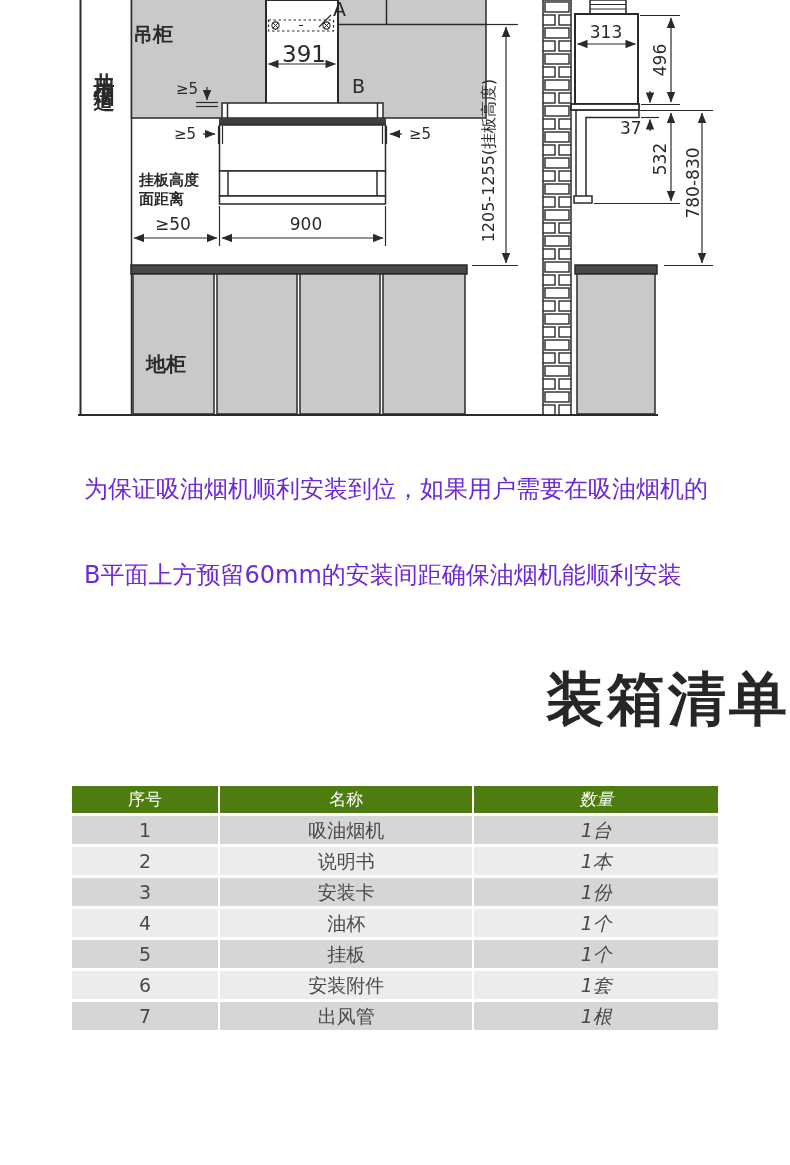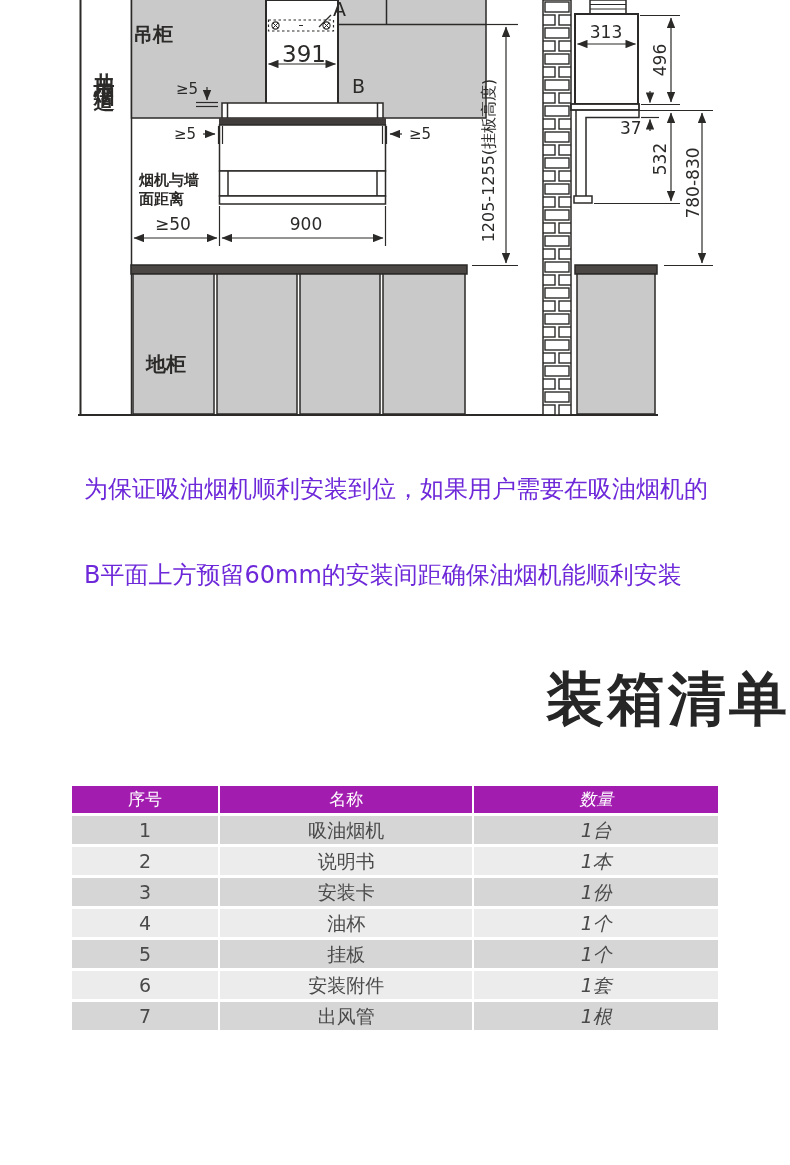--- a/index.html
+++ b/index.html
@@ -26,21 +26,21 @@
   .plist-title{
     position:absolute;left:0;top:664px;width:790px;text-align:right;
     font-size:58px;font-weight:900;color:#262626;letter-spacing:3px;line-height:70px;
   }
   .plist{position:absolute;left:72px;top:786px;width:646px;}
   .trow{display:flex;gap:2px;margin-bottom:3px;}
   .trow .c1{width:151px;}
   .trow .c2{width:261px;}
   .trow .c3{width:252px;font-style:italic;}
   .trow>div{height:28px;line-height:28px;text-align:center;font-size:19px;color:#4a4a4a;}
-  .trow.head>div{height:27px;line-height:27px;background:#a21caf;color:#ffffff;font-size:17px;}
+  .trow.head>div{height:27px;line-height:27px;background:#4d7c0f;color:#ffffff;font-size:17px;}
   .trow.odd>div{background:#d6d6d6;}
   .trow.even>div{background:#ececec;}
 </style>
 </head>
 <body>
 
 <div class="diagram">
   <svg width="790" height="432" viewBox="0 0 790 432">
     <defs>
       <marker id="arr" viewBox="0 0 10 8" refX="9.5" refY="4" markerWidth="9" markerHeight="7" orient="auto-start-reverse">
@@ -155,21 +155,21 @@
 
   <div class="lbl b vert-cjk" style="left:90px;top:56px;font-size:21px;">共用烟道</div>
   <div class="lbl b" style="left:133px;top:21px;font-size:20px;font-family:Liberation Serif, serif;">吊柜</div>
   <div class="lbl" style="left:333px;top:-2px;font-size:19px;">A</div>
   <div class="lbl ctr" style="left:282px;top:41px;width:40px;font-size:23px;">391</div>
   <div class="lbl" style="left:352px;top:75px;font-size:19px;">B</div>
   <div class="lbl" style="left:176px;top:80px;font-size:15px;">≥5</div>
   <div class="lbl" style="left:174px;top:125px;font-size:15px;">≥5</div>
   <div class="lbl" style="left:409px;top:125px;font-size:15px;">≥5</div>
   <div class="lbl b" style="left:139px;top:171px;font-size:15px;line-height:19px;">
-    <span>烟机与墙</span><br>
+    <span>挂板高度</span><br>
     <span>面距离</span>
   </div>
   <div class="lbl" style="left:155px;top:214px;font-size:17px;">≥50</div>
   <div class="lbl ctr" style="left:286px;top:214px;width:40px;font-size:17px;">900</div>
   <div class="lbl rot" style="left:382px;top:150px;width:214px;font-size:16px;">1205-1255(挂板高度)</div>
   <div class="lbl b" style="left:146px;top:333px;font-size:20px;margin-top:18px;">地柜</div>
 
   <div class="lbl ctr" style="left:586px;top:22px;width:40px;font-size:17px;">313</div>
   <div class="lbl rot" style="left:630px;top:50px;width:60px;font-size:17px;">496</div>
   <div class="lbl" style="left:620px;top:118px;font-size:17px;">37</div>

